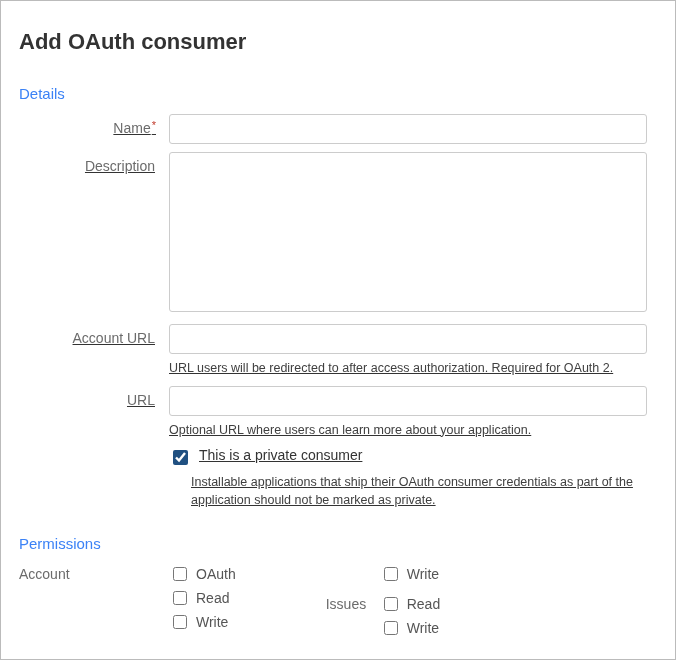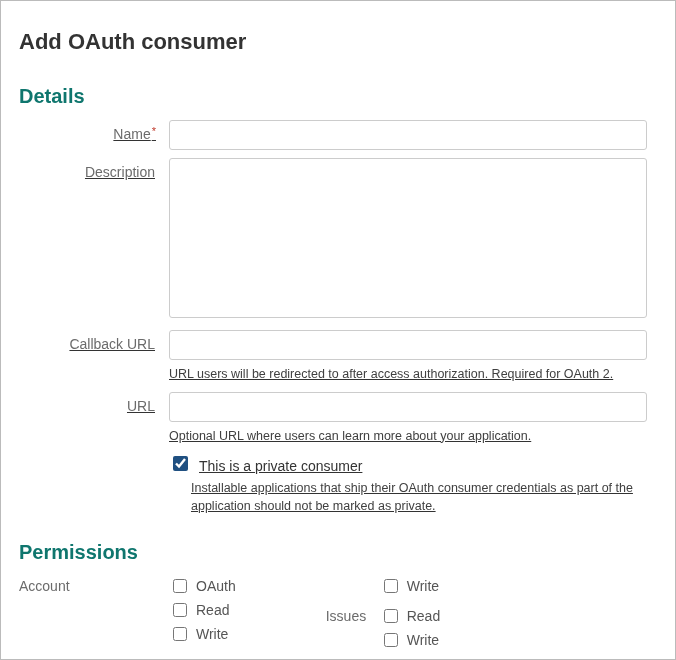--- a/index.html
+++ b/index.html
@@ -17,23 +17,23 @@
     padding: 18px 28px 0 18px;
     overflow: hidden;
   }
   h1.page-title {
     font-size: 22px;
     font-weight: 700;
     color: #333;
     margin: 10px 0 30px 0;
   }
   h2.section-title {
-    font-size: 20px;
-    font-weight: bold;
-    color: #0f766e;
+    font-size: 15px;
+    font-weight: normal;
+    color: #3b82f6;
     margin: 0 0 12px 0;
   }
   .form-row {
     display: flex;
     align-items: flex-start;
     margin-bottom: 8px;
     text-decoration: underline;
   }
   .form-label {
     width: 150px;
@@ -75,21 +75,21 @@
     background: #fff;
   }
   .help-text {
     font-size: 12.5px;
     color: #404040;
     margin-top: 6px;
     line-height: 1.4;
   }
   .checkbox-row {
     display: flex;
-    align-items: flex-end;
+    align-items: flex-start;
     gap: 8px;
   }
   .checkbox-label {
     font-size: 14px;
     color: #333;
   }
   input[type="checkbox"].cb {
     width: 15px;
     height: 15px;
     accent-color: #205081;
@@ -174,21 +174,21 @@
   </div>
 
   <div class="form-row">
     <div class="form-label">Description</div>
     <div class="form-field">
       <textarea class="text-area" style=""></textarea>
     </div>
   </div>
 
   <div class="form-row">
-    <div class="form-label">Callback URL</div>
+    <div class="form-label">Account URL</div>
     <div class="form-field">
       <input type="text" class="text-input" value="" style="">
       <div class="help-text">URL users will be redirected to after access authorization. Required for OAuth 2.</div>
     </div>
   </div>
 
   <div class="form-row">
     <div class="form-label">URL</div>
     <div class="form-field">
       <input type="text" class="text-input" value="" style="">

